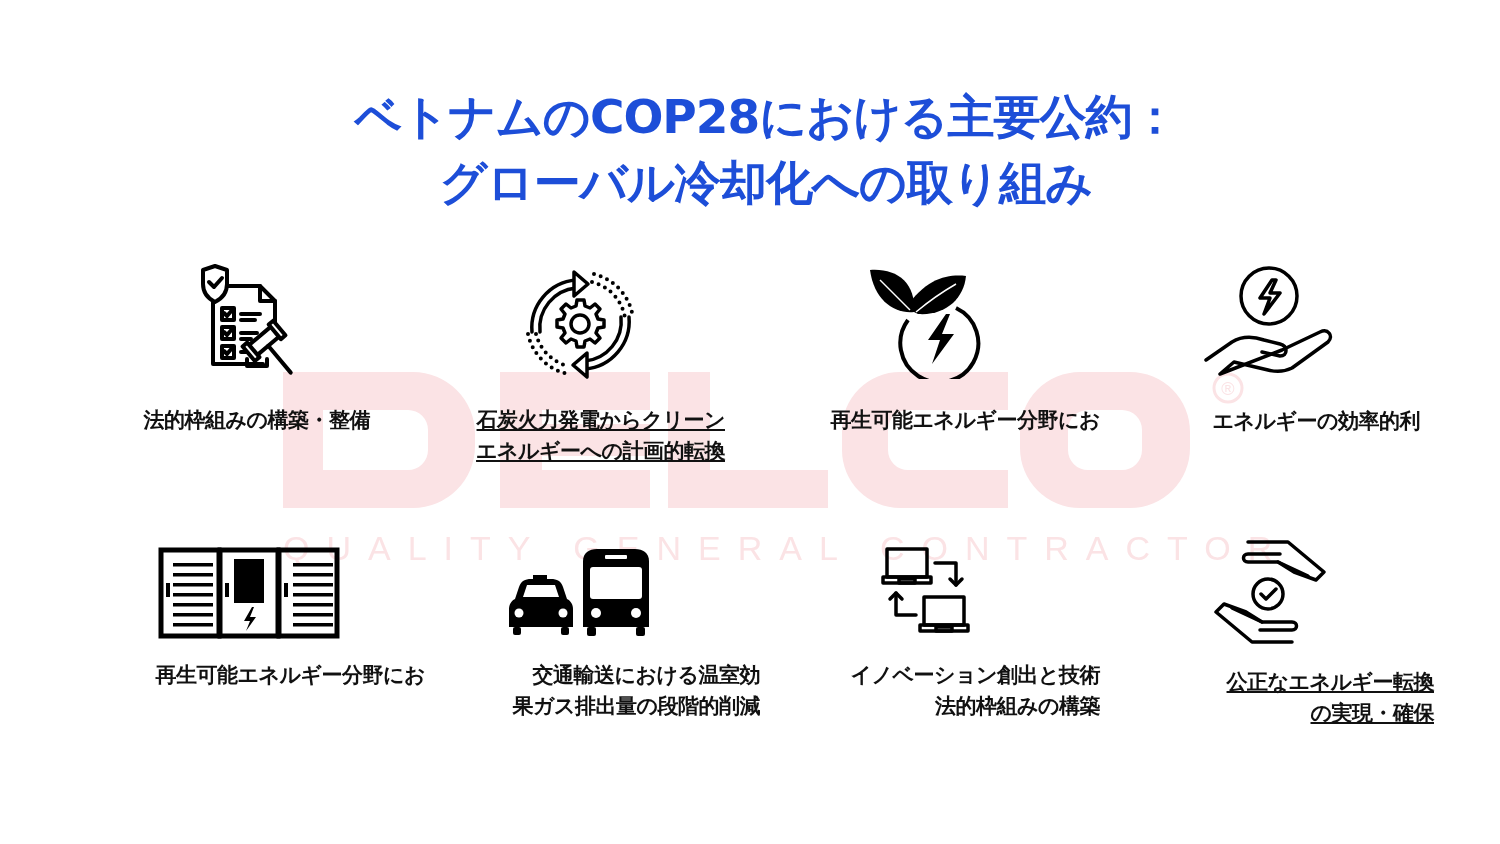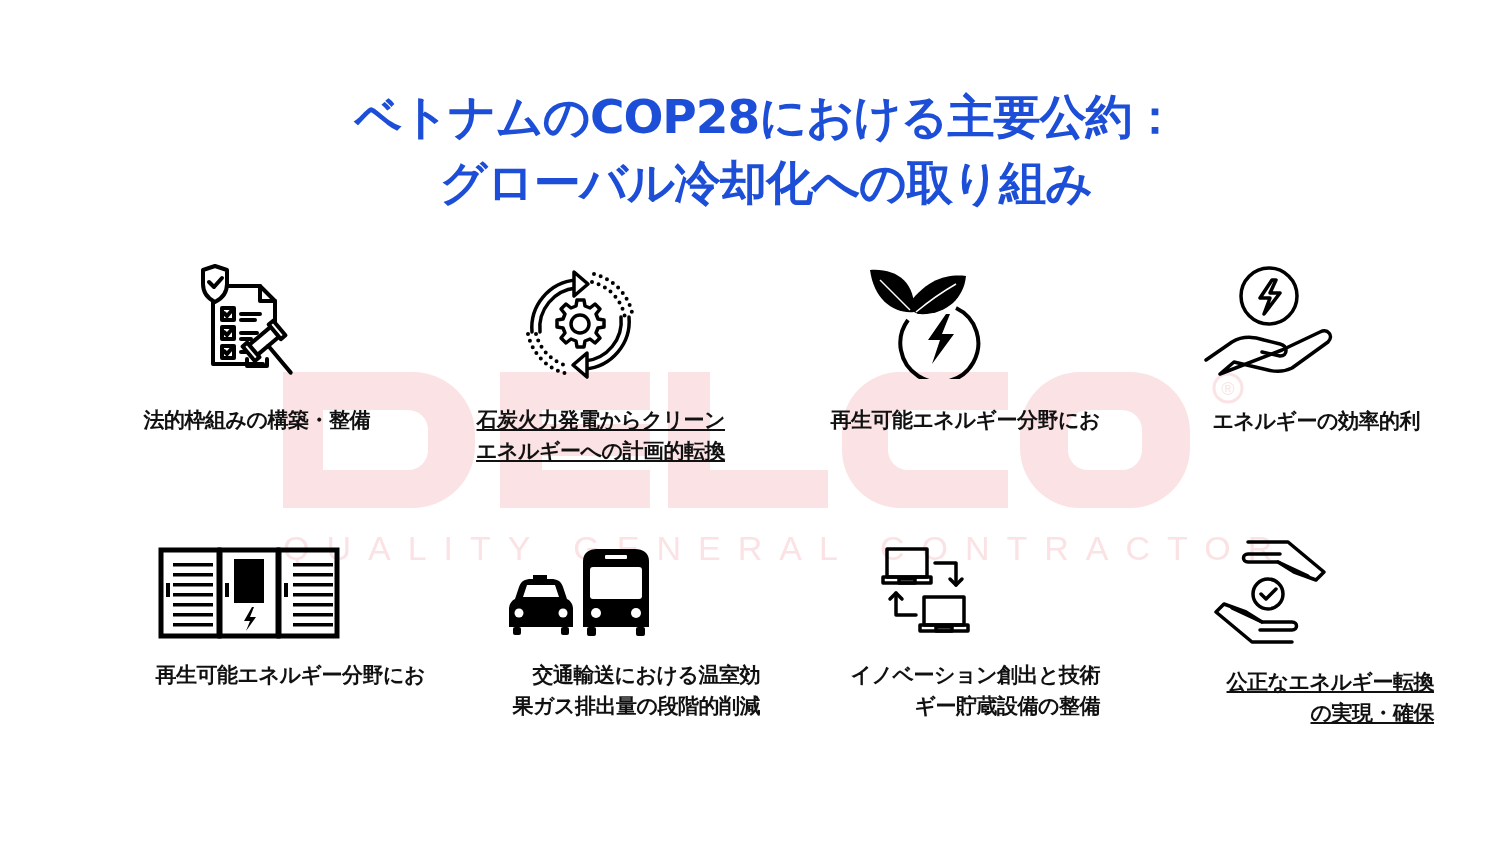--- a/index.html
+++ b/index.html
@@ -191,21 +191,21 @@
       <path d="M70 34 L76 40 L82 34"></path>
     <rect x="44" y="52" width="40" height="28"></rect>
     <path d="M40 80 H88 V86 H40 Z"></path>
     <rect x="56" y="82" width="16" height="4"></rect>
     <path d="M36 70 H16 V48"></path>
       <path d="M10 54 L16 48 L22 54"></path>
   </svg>
 </div>
 <div class="label" style="left:780px; top:660px; width:320px;">
   <div>イノベーション創出と技術</div>
-  <div>ギー貯蔵設備の整備</div>
+  <div>法的枠組みの構築</div>
 </div>
 
 <div class="icon" style="left:1208px; top:536px;">
   <svg width="125" height="112" viewBox="0 0 125 112" fill="none" stroke="#000" stroke-width="3.5" stroke-linejoin="round" stroke-linecap="round">
     <path d="M40 6 H80 L116 36 L108 44 L86 36 L70 26 H40 C34 26 34 18 40 18 H72"></path>
     <path d="M70 26 L100 40"></path>
     <circle cx="60" cy="58" r="15"></circle>
     <path d="M53 58 l5 5 l10 -10"></path>
     <path d="M84 106 H44 L8 76 L16 68 L38 76 L54 86 H84 C90 86 90 94 84 94 H52"></path>
     <path d="M54 86 L24 72"></path>

